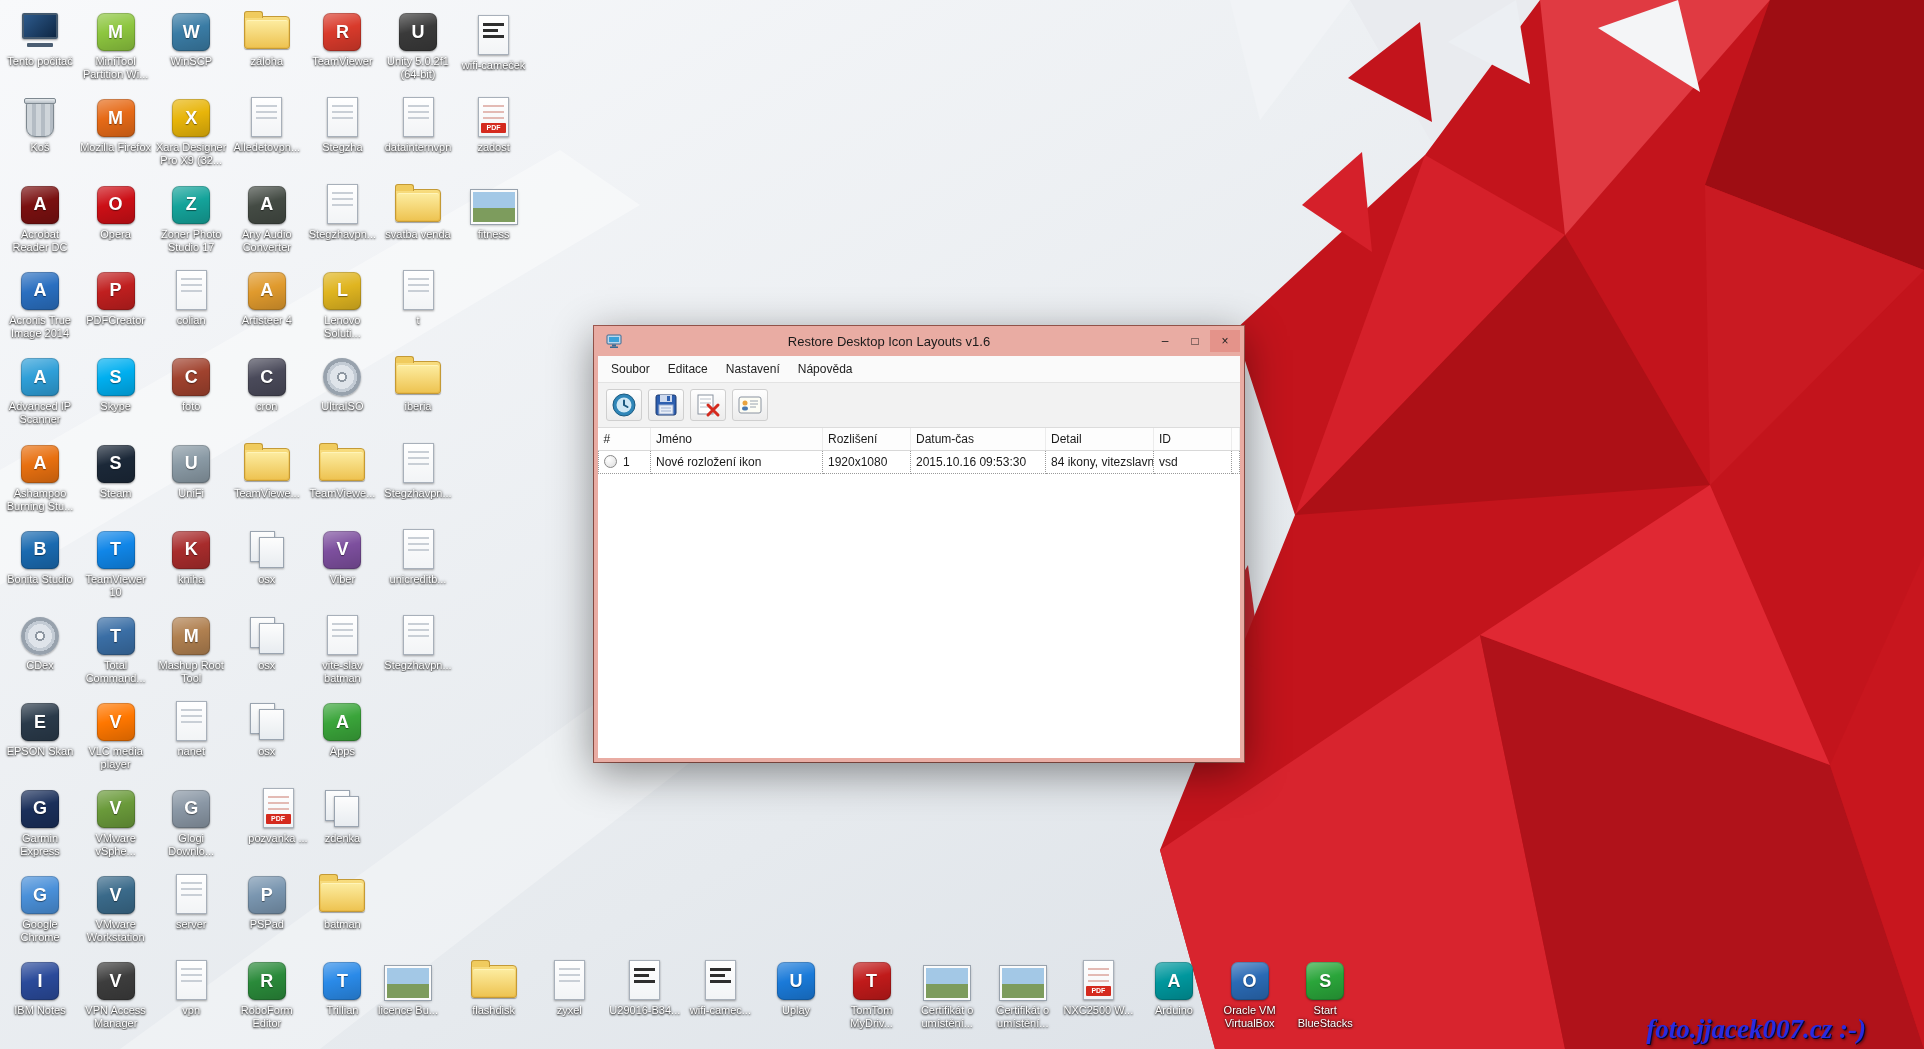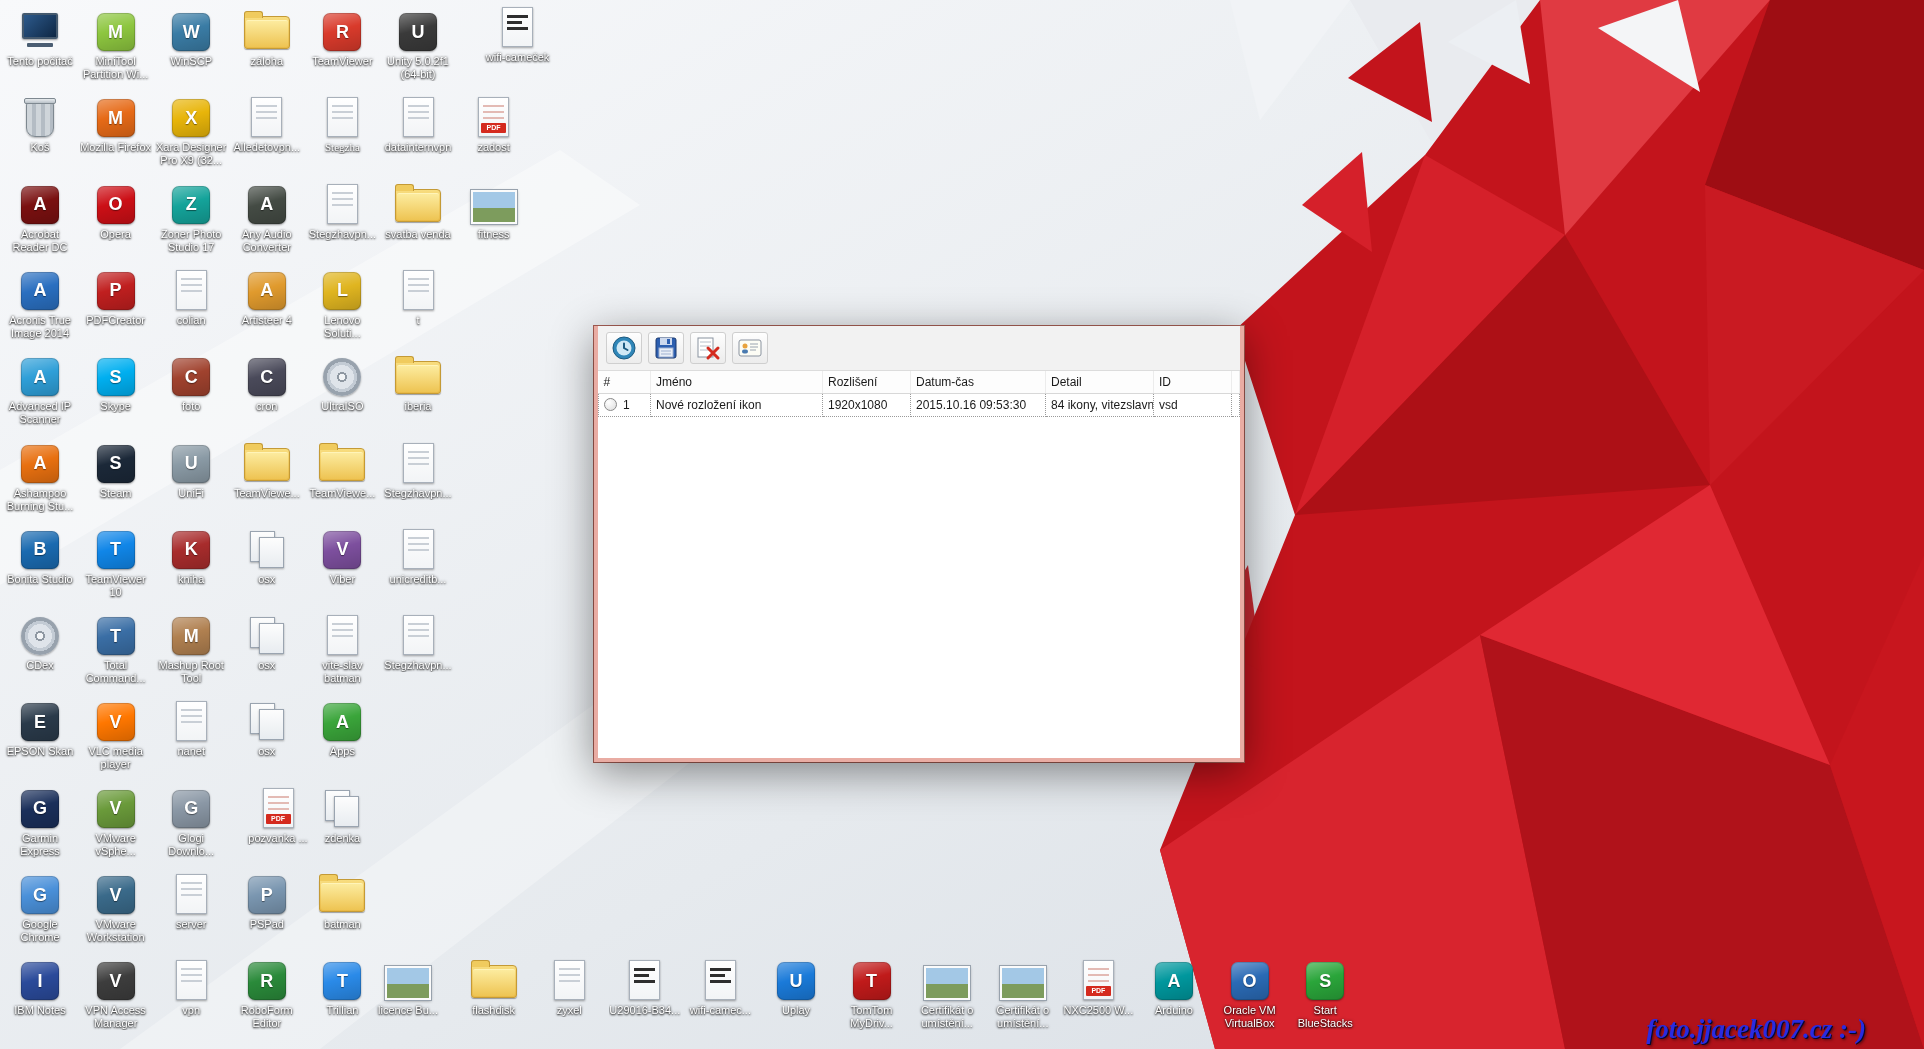--- a/index.html
+++ b/index.html
@@ -159,21 +159,21 @@
           <div class="tile" style="background-color: rgb(217, 58, 43);">R</div>
         </div>
         <div class="icon-label">TeamViewer</div>
       </div>
       <div class="desk-icon" style="left: 382px; top: 9px;">
         <div class="glyph">
           <div class="tile" style="background-color: rgb(58, 58, 58);">U</div>
         </div>
         <div class="icon-label">Unity 5.0.2f1 (64-bit)</div>
       </div>
-      <div class="desk-icon" style="left: 457.6px; top: 5px; margin-left: 24px;">
+      <div class="desk-icon" style="left: 457.6px; top: 13px;">
         <div class="glyph">
           <div class="page dark">
             <i style="top: 7px;"></i>
             <i style="top: 13px;"></i>
             <i style="top: 19px;"></i>
           </div>
         </div>
         <div class="icon-label">wifi-cameček</div>
       </div>
       <div class="desk-icon" style="left: 4px; top: 95.3px;">
@@ -197,21 +197,21 @@
       <div class="desk-icon" style="left: 230.8px; top: 95.3px;">
         <div class="glyph">
           <div class="page">
             <i style="top: 7px;"></i>
             <i style="top: 13px;"></i>
             <i style="top: 19px;"></i>
           </div>
         </div>
         <div class="icon-label">Alledetovpn...</div>
       </div>
-      <div class="desk-icon" style="left: 306.4px; top: 95.3px; font-family: Liberation Serif, serif;">
+      <div class="desk-icon" style="left: 306.4px; top: 95.3px;">
         <div class="glyph">
           <div class="page">
             <i style="top: 7px;"></i>
             <i style="top: 13px;"></i>
             <i style="top: 19px;"></i>
           </div>
         </div>
         <div class="icon-label">Stegzha</div>
       </div>
       <div class="desk-icon" style="left: 382px; top: 95.3px;">
@@ -710,21 +710,43 @@
       </div>
       <div class="desk-icon" style="left: 1289.2px; top: 958.3px;">
         <div class="glyph">
           <div class="tile" style="background-color: rgb(42, 165, 58);">S</div>
         </div>
         <div class="icon-label">Start BlueStacks</div>
       </div>
     </div>
 
   <div id="app-window">
-
+    <div class="titlebar">
+      <span class="win-ico">
+        <svg viewBox="0 0 16 16" width="16" height="16">
+          <rect x="1" y="2" width="14" height="9" rx="1" fill="#bcd6ea" stroke="#3a6a93"></rect>
+          <rect x="3" y="4" width="10" height="5" fill="#3aa0d8"></rect>
+          <rect x="6" y="11.5" width="4" height="2" fill="#3a6a93"></rect>
+          <rect x="4" y="13.5" width="8" height="1.5" fill="#3a6a93"></rect>
+        </svg>
+      </span>
+      <span class="title">Restore Desktop Icon Layouts v1.6</span>
+      <span class="controls">
+        <button class="win-btn">–</button>
+        <button class="win-btn">□</button>
+        <button class="win-btn close">×</button>
+      </span>
+    </div>
+
+    <div class="menubar" id="menubar">
+        <span class="menu-item">Soubor</span>
+        <span class="menu-item">Editace</span>
+        <span class="menu-item">Nastavení</span>
+        <span class="menu-item">Nápověda</span>
+      </div>
 
     <div class="toolbar">
       <button class="tool-btn">
         <svg width="26" height="26" viewBox="0 0 26 26">
           <circle cx="13" cy="13" r="11" fill="#2f86b8" stroke="#1c5a80"></circle>
           <circle cx="13" cy="13" r="7.5" fill="#cfe8f5"></circle>
           <path d="M13 8.5v4.5l3.5 2" stroke="#1c5a80" stroke-width="2" fill="none" stroke-linecap="round"></path>
         </svg>
       </button>
       <button class="tool-btn">

